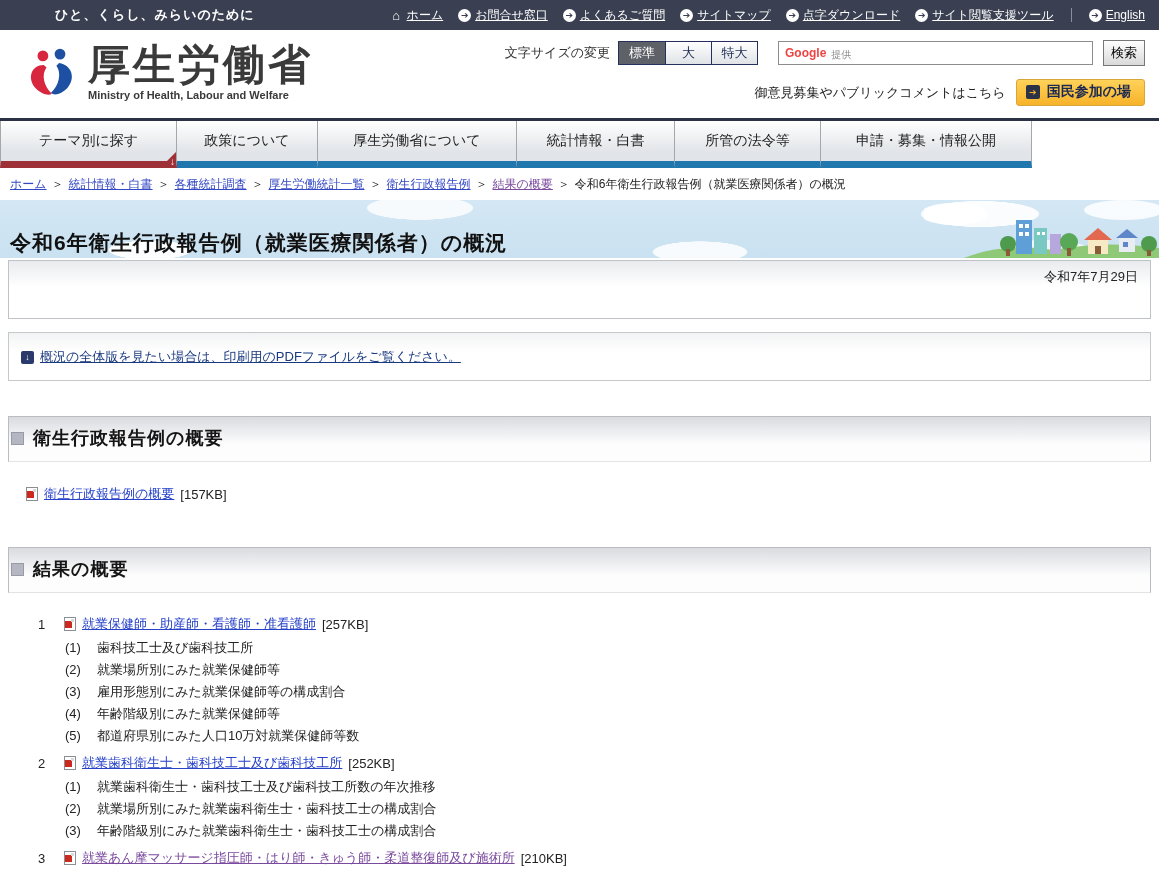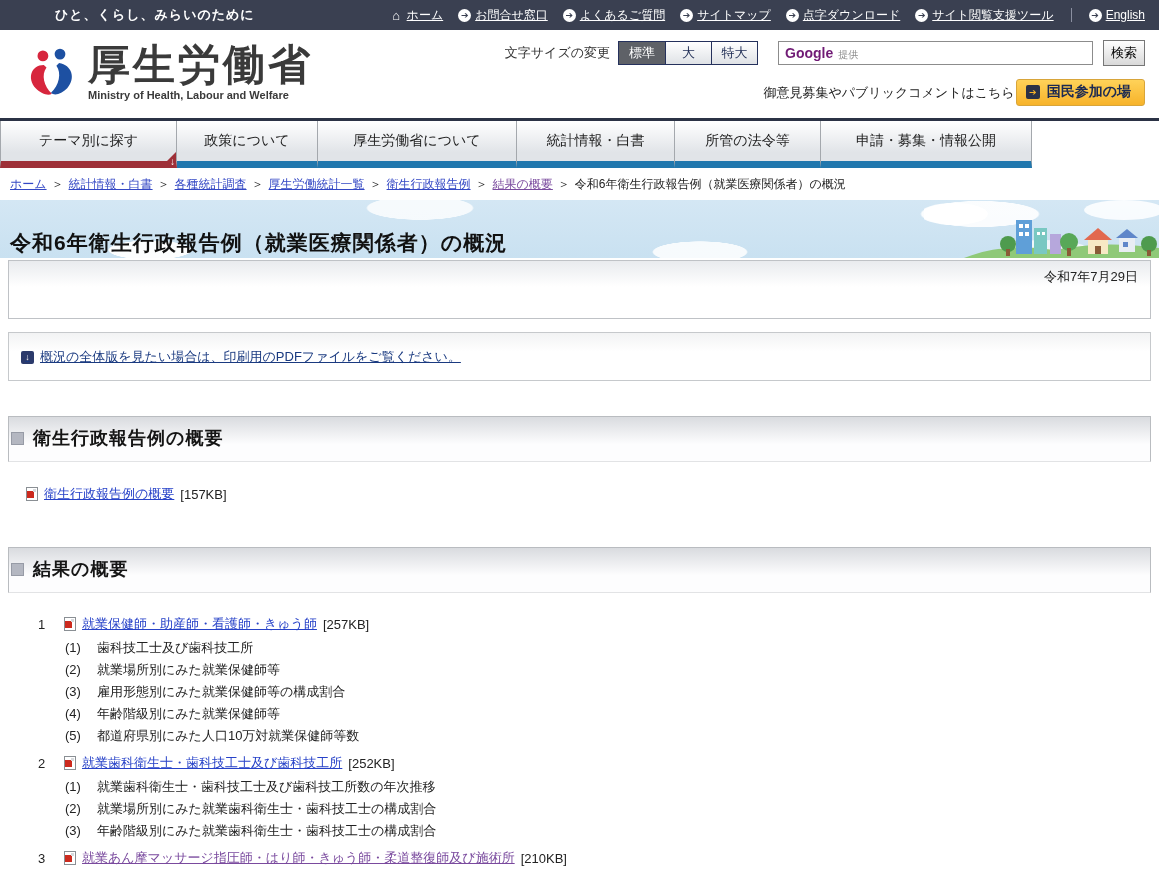--- a/index.html
+++ b/index.html
@@ -24,24 +24,24 @@
   .siteName { font-size:42px; font-weight:bold; color:#3a3a3a; letter-spacing:3px; line-height:1;font-family:Liberation Serif, serif; }
   .siteNameEn { font-size:11px; font-weight:bold; color:#3a3a3a; margin-top:3px; }
   .header-right { position:absolute; right:14px; top:10px; text-align:right; }
   .hr-row1 { display:flex; align-items:center; gap:8px; justify-content:flex-end; }
   .fs-label { font-size:13px; color:#333; }
   .fs-group { display:flex; border:1px solid #25315c; }
   .fs-btn { width:46px; height:22px; font-size:13px; border:0; border-left:1px solid #25315c; background:linear-gradient(#ffffff,#dfe2e6); color:#1c2a52; cursor:pointer; }
   .fs-btn:first-child { border-left:0; }
   .fs-btn.active { background:#5e6167; color:#fff; }
   .searchbox { width:315px; height:24px; border:1px solid #8c8c8c; background:#fff; display:flex; align-items:center; padding:0 6px; margin-left:12px; }
-  .g-logo { color:#701a75; font-size:14px; font-weight:bold; letter-spacing:0; }
+  .g-logo { color:#ef4444; font-size:12px; font-weight:bold; letter-spacing:0; }
   .g-suffix { color:#8d8d8d; font-size:10px; margin-left:5px; margin-top:4px; }
   .search-btn { width:42px; height:26px; margin-left:2px; font-size:13px; border:1px solid #777; background:linear-gradient(#fefefe,#d9d9d9); cursor:pointer; }
-  .hr-row2 { margin-top:13px; display:flex; align-items:center; justify-content:flex-end; gap:1px; }
+  .hr-row2 { margin-top:13px; display:flex; align-items:center; justify-content:flex-end; gap:10px; }
   .pc-text { font-size:13px; color:#222; }
   .yellow-btn { display:inline-flex; align-items:center; gap:7px; background:linear-gradient(#ffd259,#f7b32a); border:1px solid #d8a53a; border-radius:3px; padding:3px 13px 4px 9px; font-size:14px; font-weight:bold; color:#1c2a52; text-decoration:none; }
   .yb-ico { display:inline-flex; width:14px; height:14px; background:#2b3146; color:#f7b32a; font-size:9px; align-items:center; justify-content:center; border-radius:2px; }
 
   
   .nav { border-top:3px solid #2b3245; display:flex; }
   .tab { position:relative; height:47px; border-right:1px solid #a4a8ad; background:linear-gradient(#ffffff,#e1e4e8 78%); border-bottom:7px solid #2077ad; display:flex; align-items:center; justify-content:center; font-size:14px; color:#1e1e1e; text-decoration:none; }
   .tab:first-child { border-left:1px solid #a4a8ad;justify-content:center; }
   .tab.t0 { width:177px; border-bottom-color:#9e3038; }
   .tab.t1 { width:113px; } .tab.t2 { width:141px; } .tab.t3 { width:199px; }
@@ -263,21 +263,21 @@
   <div class="section-hd" style="margin-top:44px;">
     <span class="hd-bullet"></span>
     <span class="hd-text">結果の概要</span>
   </div>
 
   <div class="results">
 
     <div class="item-row">
       <span class="item-num">1</span>
       <span class="pdficon"></span>
-      <a>就業保健師・助産師・看護師・きゅう師</a>
+      <a>就業保健師・助産師・看護師・准看護師</a>
       <span class="doc-size">[257KB]</span>
     </div>
     <div class="subs">
       <div class="sub">
           <span class="sub-num">(1)</span>
           <span>歯科技工士及び歯科技工所</span>
         </div>
       <div class="sub">
           <span class="sub-num">(2)</span>
           <span>就業場所別にみた就業保健師等</span>

